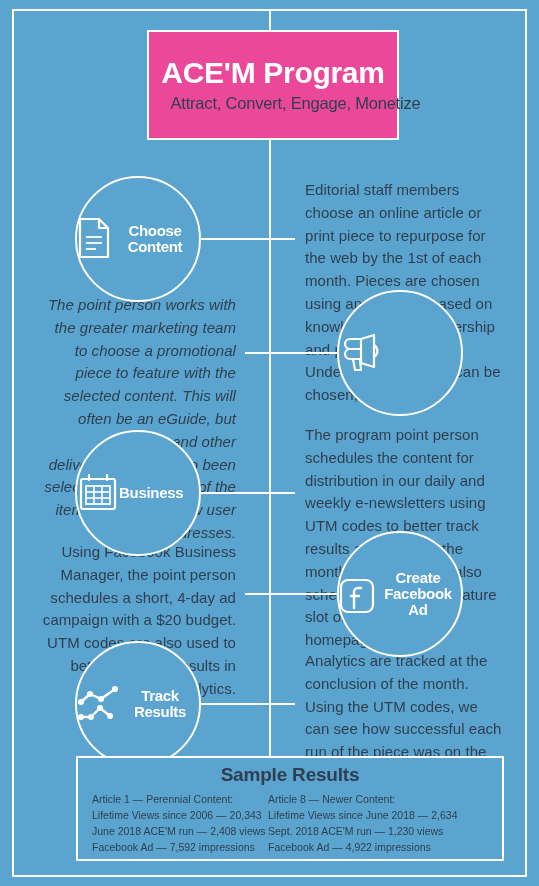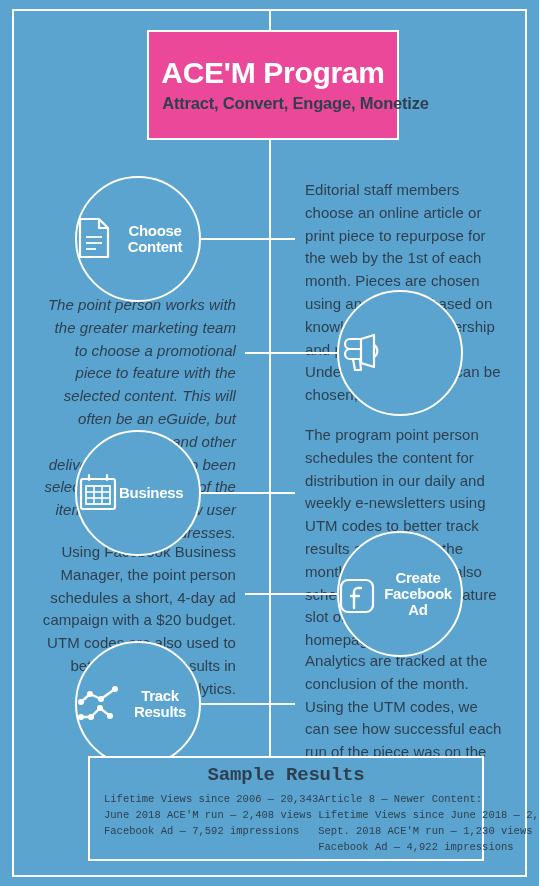--- a/index.html
+++ b/index.html
@@ -55,21 +55,21 @@
     color: #ffffff;
     font-size: 30px;
     font-weight: bold;
     letter-spacing: -0.3px;
     line-height: 1.05;
     text-align: center;
   }
   .title-sub {
     color: #2e3f4f;
     font-size: 16.5px;
-    font-weight: bold;
+    font-weight: normal;
     letter-spacing: -0.2px;
     margin-top: 6px;
     text-align: right;
     white-space: nowrap;
     margin-left: 45px;
   }
 
   
   .circle {
     position: absolute;
@@ -123,26 +123,25 @@
 
   .p-content    { top: 179px; }
   .p-promotion  { top: 294px; font-style: italic; }
   .p-schedule   { top: 424px; }
   .p-facebook   { top: 541px; }
   .p-track      { top: 650px; }
 
   
   .results-box {
     position: absolute;
-    left: 88px; top: 756px;
-    width: 396px; height: 105px;
+    left: 76px; top: 756px;
+    width: 428px; height: 105px;
     border: 2px solid #ffffff;
     background: #5ba4cf;
     z-index: 3;
-    font-family: Liberation Mono, monospace;
   }
   .results-title {
     color: #2e3f4f;
     font-size: 19px;
     font-weight: bold;
     text-align: center;
     margin-top: 6px;
     letter-spacing: -0.2px;
   }
   .results-cols {
@@ -264,20 +263,21 @@
   <div class="para para-left  p-promotion">The point person works with the greater marketing team to choose a promotional piece to feature with the selected content. This will often be an eGuide, but webinars and other deliverables have also been selected. The purpose of the item is to capture new user email addresses.</div>
   <div class="para para-right p-schedule">The program point person schedules the content for distribution in our daily and weekly e-newsletters using UTM codes to better track results at the end of the month. The content is also scheduled to run in a feature slot on the website homepage.</div>
   <div class="para para-left  p-facebook">Using Facebook Business Manager, the point person schedules a short, 4-day ad campaign with a $20 budget. UTM codes are also used to better track the results in Google Analytics.</div>
   <div class="para para-right p-track">Analytics are tracked at the conclusion of the month. Using the UTM codes, we can see how successful each run of the piece was on the various platforms.</div>
 
   <div class="results-box">
     <div class="results-title">Sample Results</div>
     <div class="results-cols">
 
       <div class="results-col">
+        <div class="results-line">Article 1 — Perennial Content:</div>
         <div class="results-line">Lifetime Views since 2006 — 20,343</div>
         <div class="results-line">June 2018 ACE'M run — 2,408 views</div>
         <div class="results-line">Facebook Ad — 7,592 impressions</div>
       </div>
 
       <div class="results-col">
         <div class="results-line">Article 8 — Newer Content:</div>
         <div class="results-line">Lifetime Views since June 2018 — 2,634</div>
         <div class="results-line">Sept. 2018 ACE'M run — 1,230 views</div>
         <div class="results-line">Facebook Ad — 4,922 impressions</div>

